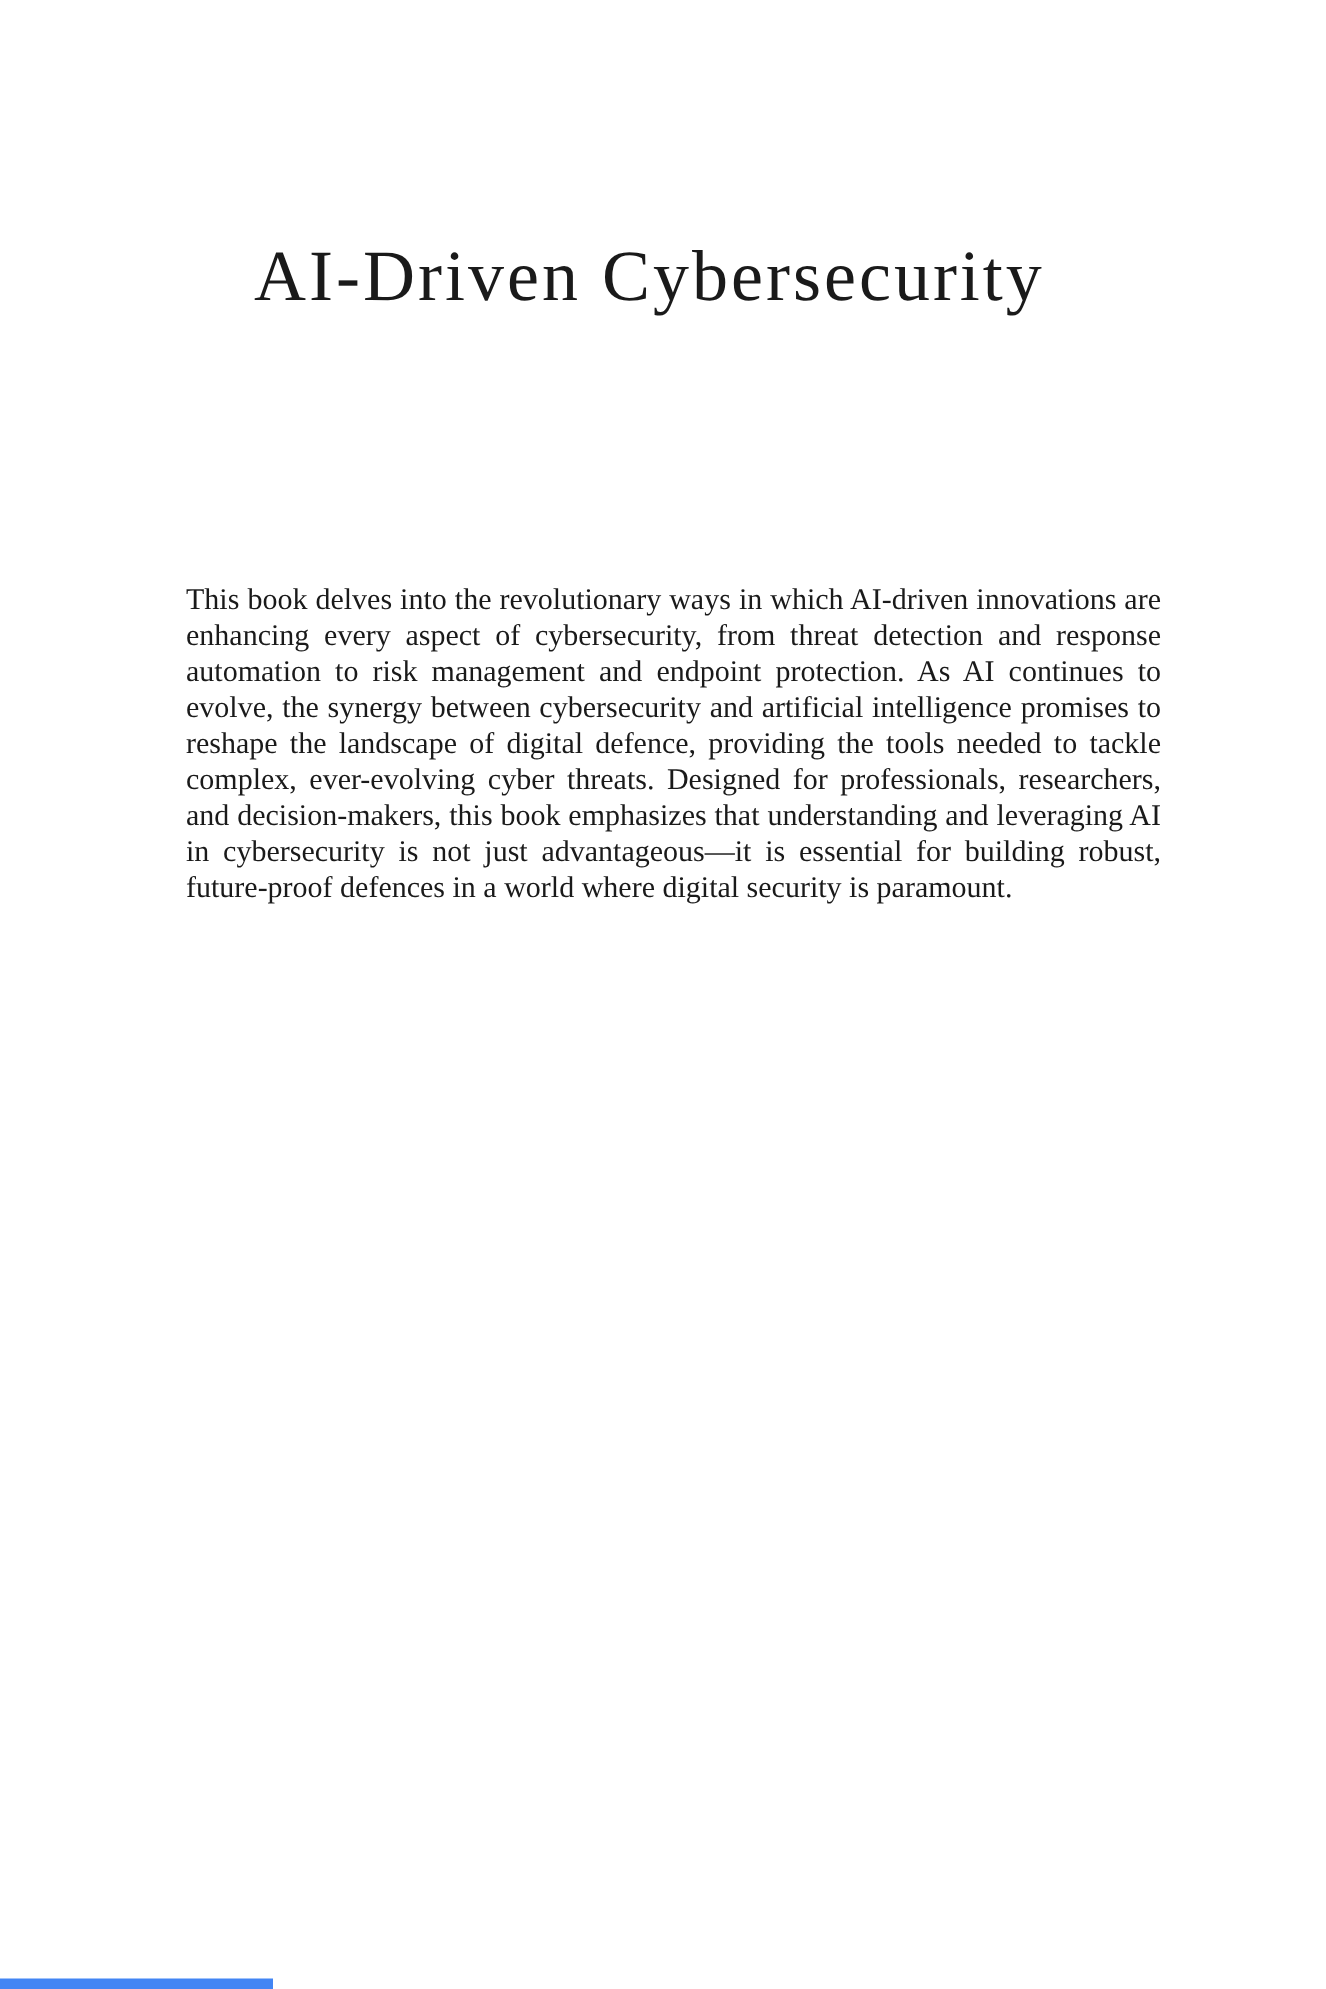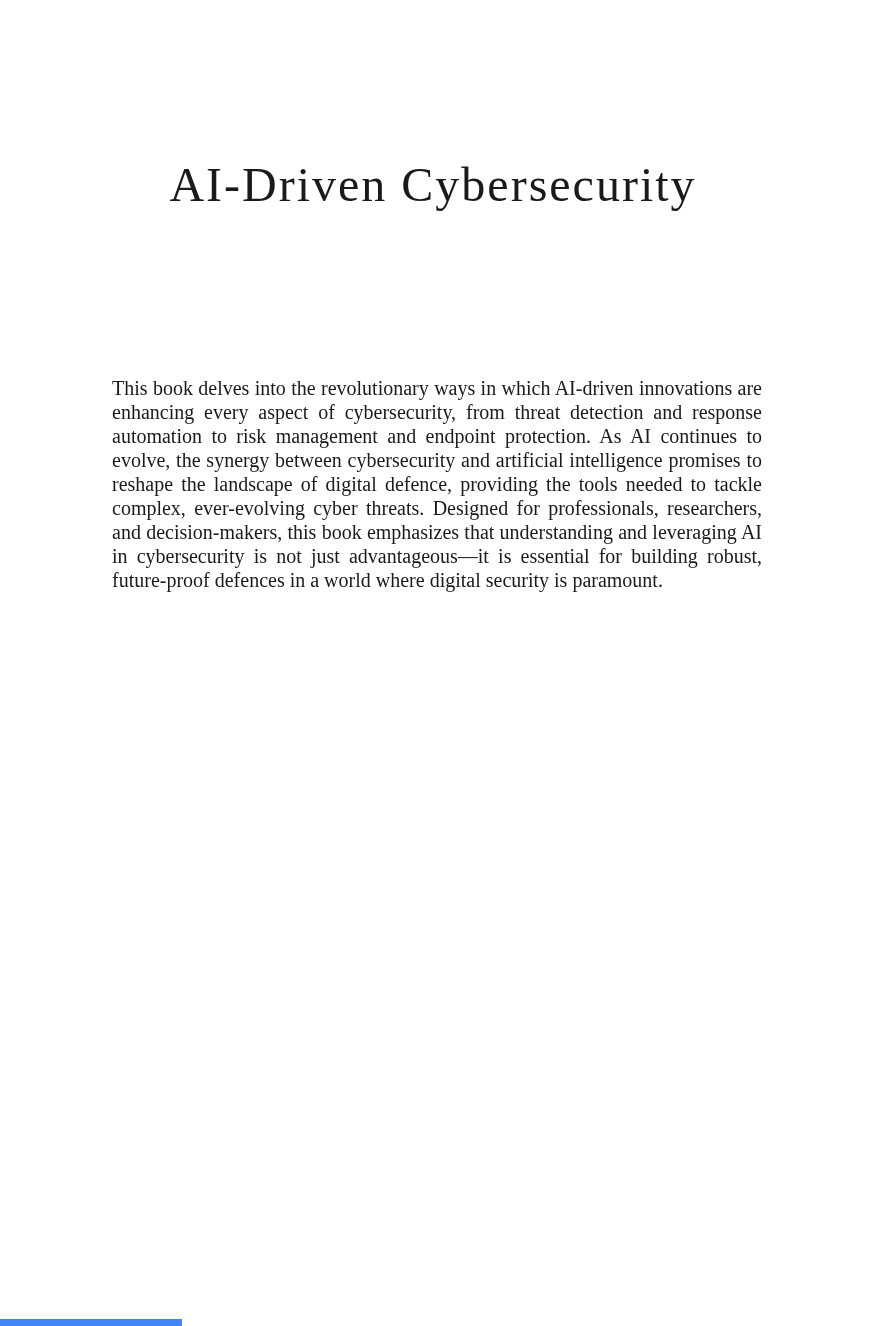--- a/index.html
+++ b/index.html
@@ -28,21 +28,21 @@
     letter-spacing: 2px;
     line-height: 1.3;
     text-align: center;
     white-space: nowrap;
   }
   .book-description {
     position: absolute;
     top: 372px;
     left: 108px;
     width: 650px;
-    margin: 4px;
+    margin: 16px;
     font-size: 20px;
     line-height: 24px;
     text-align: justify;
   }
   .reading-progress-bar {
     position: absolute;
     left: 0;
     bottom: 0;
     height: 7px;
   }

